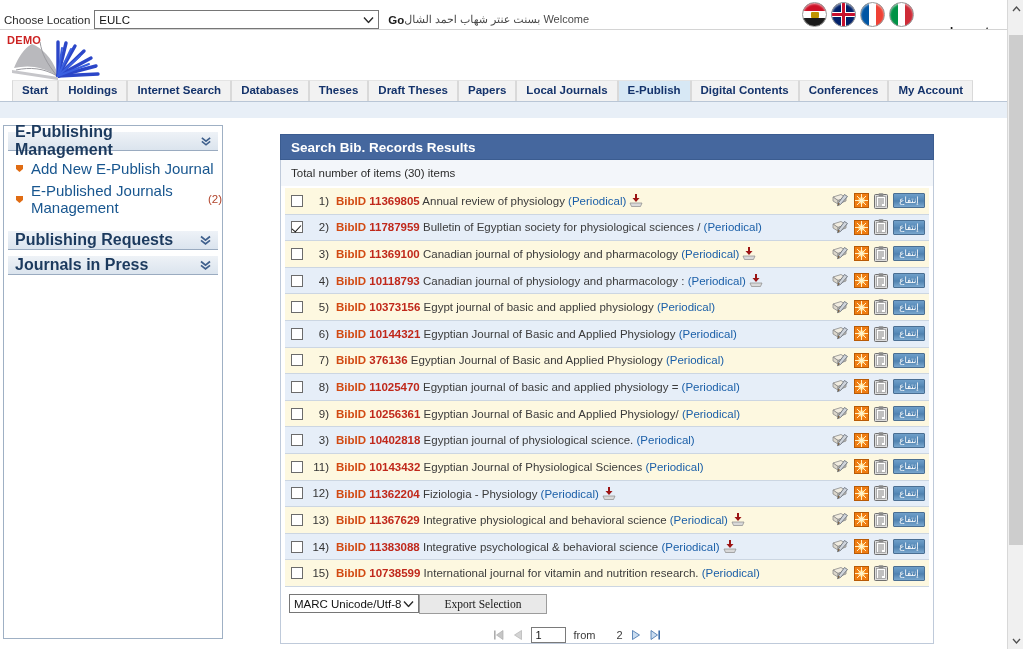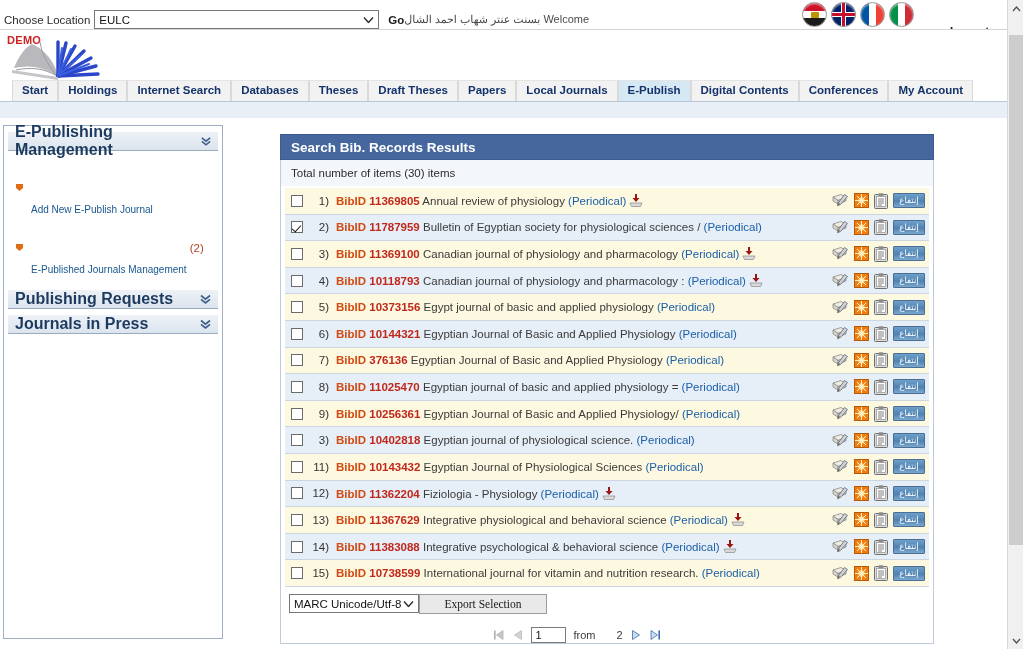--- a/index.html
+++ b/index.html
@@ -145,21 +145,21 @@
   }
   .panel-head .ttl { font-size: 16px; font-weight: bold; color: #1c3a5e; }
   .chev { width: 13px; height: 11px; }
   .panel-body { padding: 7px 0 6px 0; }
   .side-link {
     display: flex; align-items: center; padding: 2px 0 3px 11px; cursor: pointer;
   }
   .bullet {
     width: 9px; height: 9px; margin-right: 7px; flex: 0 0 auto;
   }
-  .side-link .lt { font-size: 10px; color: #18568f; margin-top: 44px; }
+  .side-link .lt { font-size: 15px; color: #18568f; }
   .side-link .ct { font-size: 11.5px; color: #b1432a; margin-left: 3px; }
 
   
   .results {
     position: absolute; left: 232px; top: 16px; width: 654px; height: 505px; margin-left: 48px;
   }
   .res-head {
     height: 26px; background: #45679e;
     border: 1px solid #3b5c90;
     display: flex; align-items: center; padding-left: 10px;

